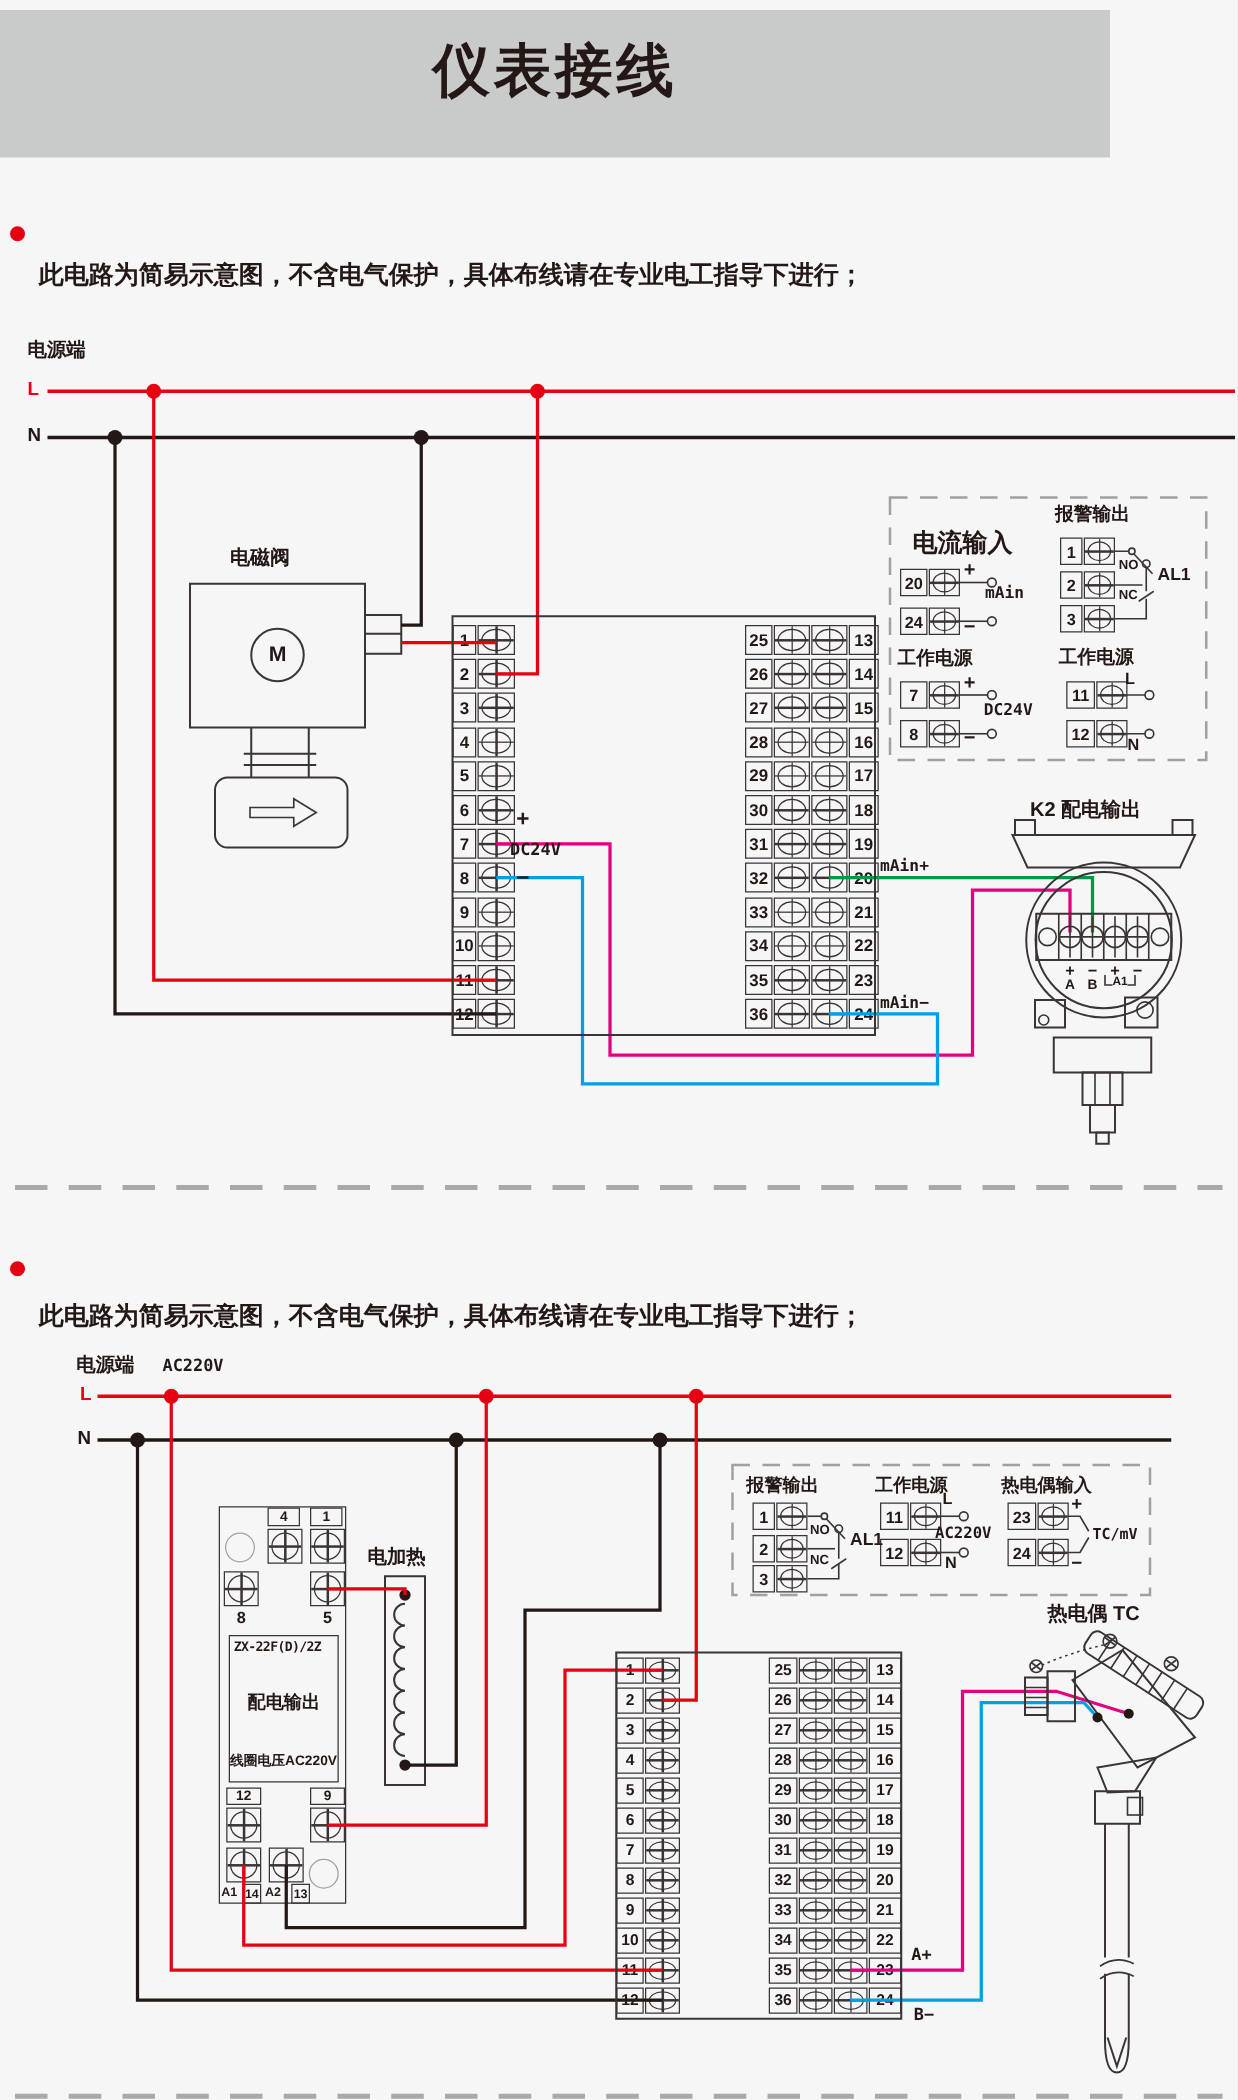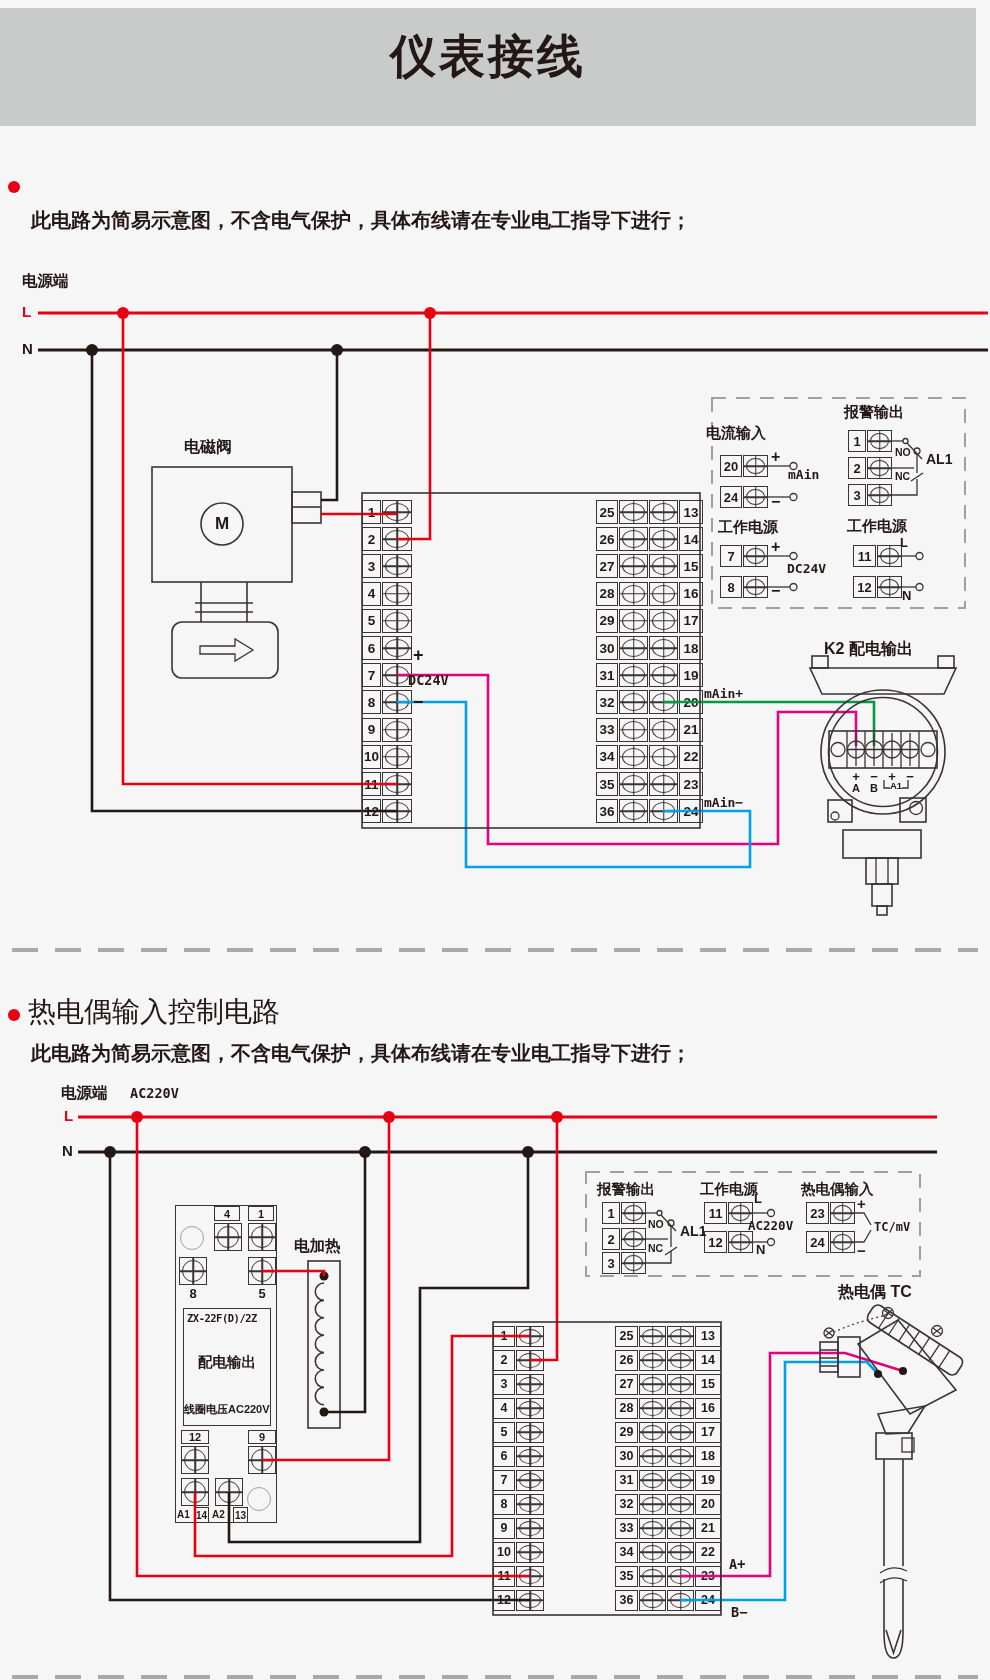--- a/index.html
+++ b/index.html
@@ -5,21 +5,21 @@
   html,body{margin:0;padding:0;background:#e8e8e8;}
   #canvas{position:relative;width:990px;height:1680px;background:#f6f6f6;overflow:hidden;
           font-family:"Liberation Sans","DejaVu Sans",sans-serif;color:#231815;}
   
   .lbl{position:absolute;white-space:nowrap;color:#231815;line-height:1.15;z-index:4;}
   .b{font-weight:700;}
   .mono{font-family:"DejaVu Sans Mono","Liberation Mono",monospace;}
   .red{color:#e60012;}
   .ctr{text-align:center;}
   
-  #hdr{position:absolute;left:0;top:8px;width:976px;height:118px;background:#c9caca;z-index:1;}
+  #hdr{position:absolute;left:0;top:8px;width:888px;height:118px;background:#c9caca;z-index:1;}
   #hdr .t{position:absolute;left:0;top:18px;width:100%;text-align:center;font-size:46px;font-weight:700;letter-spacing:3px;}
   #hdr .s{position:absolute;left:0;top:84px;width:100%;text-align:center;font-size:17px;font-weight:400;}
   .bullet{position:absolute;width:12px;height:12px;border-radius:50%;background:#e60012;z-index:4;}
   
   .strip{position:absolute;z-index:2;}
   .srow{position:absolute;left:0;display:flex;gap:1px;}
   .numcell{border:1.5px solid #3a3435;display:flex;align-items:center;justify-content:center;
            font-weight:700;font-family:"Liberation Sans",sans-serif;background:transparent;box-sizing:border-box;}
   .tbox{position:relative;border:1.5px solid #3a3435;box-sizing:border-box;background:transparent;}
   .tbox i{display:block;position:absolute;}
@@ -330,21 +330,21 @@
         <div class="numcell" style="width: 24px; font-size: 13.5px;">24</div>
       </div>
     </div>
 
   <div class="lbl b" style="left:413px;top:645px;font-size:18px;">+</div>
   <div class="lbl b mono" style="left:408px;top:673px;font-size:13.5px;">DC24V</div>
   <div class="lbl b" style="left:413px;top:692px;font-size:18px;">−</div>
   <div class="lbl b mono" style="left:704px;top:687px;font-size:13px;">mAin+</div>
   <div class="lbl b mono" style="left:704px;top:796px;font-size:13px;">mAin−</div>
 
-  <div class="lbl b" style="left:706px;top:424px;font-size:15px;">电流输入</div>
+  <div class="lbl b" style="left:730px;top:424px;font-size:20px;">电流输入</div>
   <div class="mini" style="left:720px;top:455px;height:22px;">
     <div class="numcell" style="width:22px;">20</div>
     <div class="tbox" style="width:25px;">
         <i class="c"></i>
         <i class="v"></i>
         <i class="h"></i>
       </div>
   </div>
   <div class="lbl b" style="left:771px;top:448px;font-size:16px;">+</div>
   <div class="lbl b mono" style="left:788px;top:468px;font-size:13px;">mAin</div>
@@ -431,21 +431,20 @@
   <div class="lbl b" style="left:824px;top:640px;font-size:16px;">K2 配电输出</div>
   <div class="lbl b ctr" style="left:849px;top:770px;width:14px;font-size:13px;">+</div>
   <div class="lbl b ctr" style="left:867px;top:770px;width:14px;font-size:13px;">−</div>
   <div class="lbl b ctr" style="left:885px;top:770px;width:14px;font-size:13px;">+</div>
   <div class="lbl b ctr" style="left:903px;top:770px;width:14px;font-size:13px;">−</div>
   <div class="lbl b ctr" style="left:849px;top:782px;width:14px;font-size:11px;">A</div>
   <div class="lbl b ctr" style="left:867px;top:782px;width:14px;font-size:11px;">B</div>
   <div class="lbl b ctr" style="left:889px;top:781px;width:14px;font-size:9.5px;">A1</div>
 
   <div class="bullet" style="left:8px;top:1009px;"></div>
-  <div class="lbl" style="left:28px;top:996px;font-size:28px;font-weight:500;">热电偶输入控制电路</div>
   <div class="lbl b" style="left:31px;top:1042px;font-size:20px;">此电路为简易示意图，不含电气保护，具体布线请在专业电工指导下进行；</div>
   <div class="lbl b" style="left:61px;top:1084px;font-size:15.5px;">电源端</div>
   <div class="lbl b mono" style="left:130px;top:1086px;font-size:13.5px;">AC220V</div>
   <div class="lbl b red" style="left:64px;top:1107px;font-size:15px;">L</div>
   <div class="lbl b" style="left:62px;top:1142px;font-size:15px;">N</div>
 
   <div class="box" style="left:175px;top:1205px;width:102px;height:318px;"></div>
   <div class="numcell" style="position:absolute;left:214px;top:1206px;width:26px;height:15px;font-size:11px;z-index:2;">4</div>
   <div class="numcell" style="position:absolute;left:248px;top:1206px;width:26px;height:15px;font-size:11px;z-index:2;">1</div>
   <div class="gcirc" style="left:180px;top:1226px;width:22px;height:22px;"></div>

